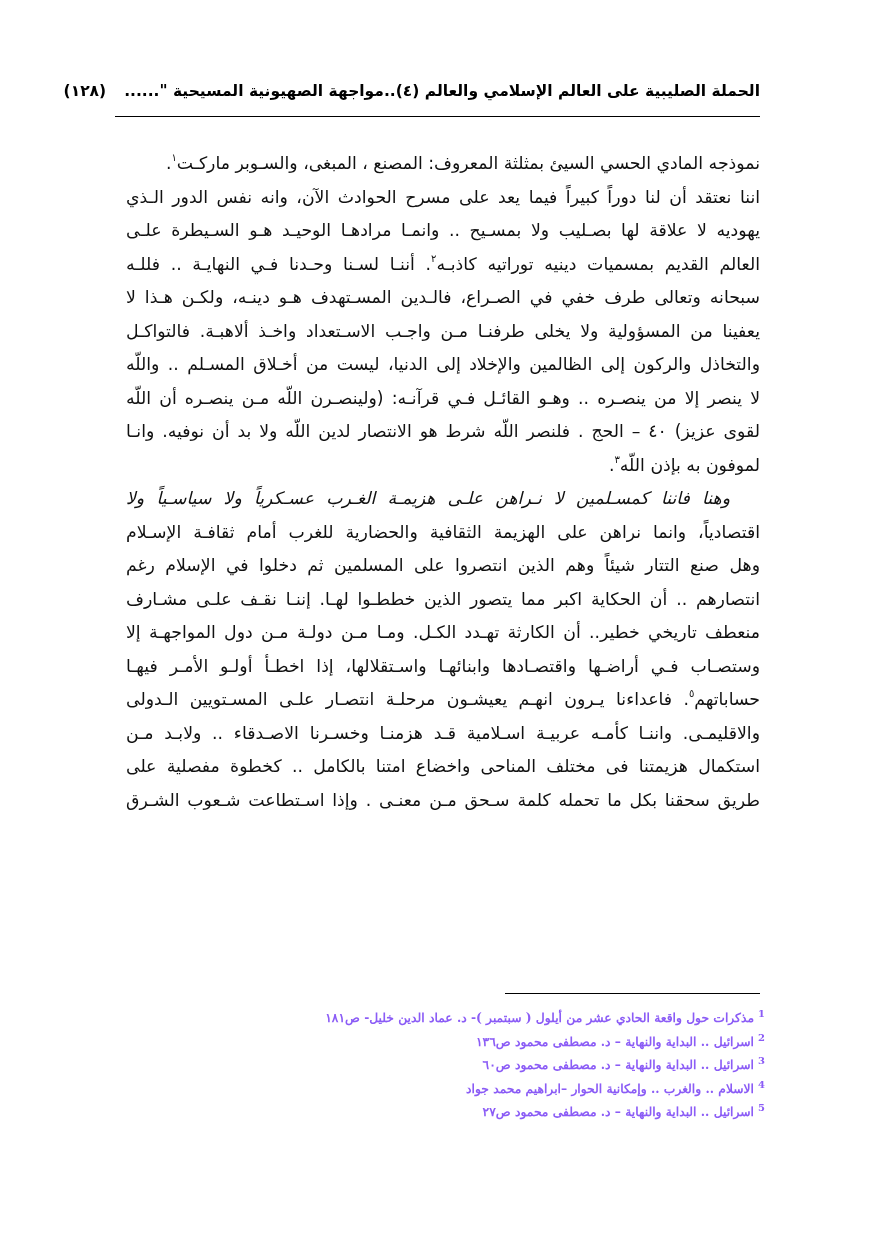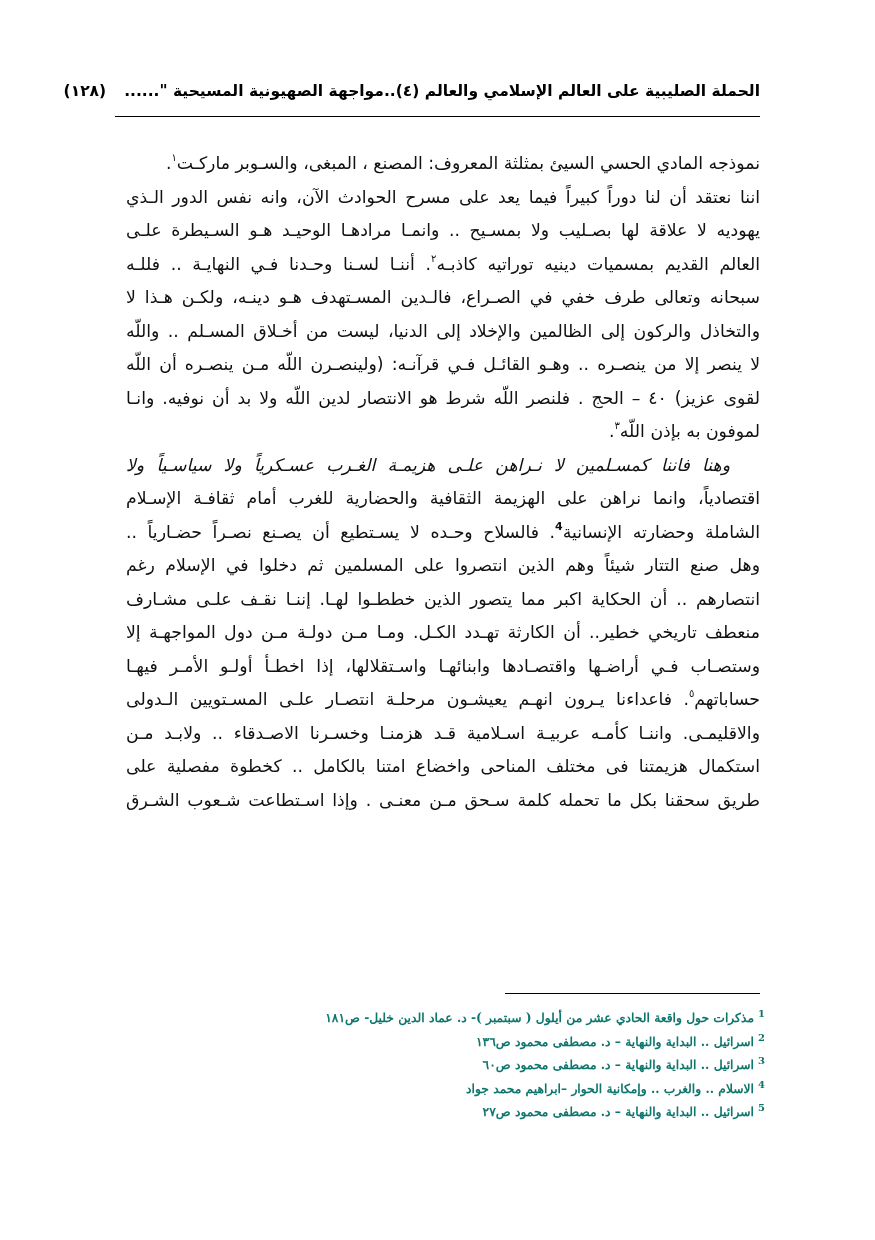--- a/index.html
+++ b/index.html
@@ -20,45 +20,45 @@
     text-align: justify; text-align-last: justify; letter-spacing: 0;
     font-family: "DejaVu Sans", sans-serif; color: #111; margin-left: 16px;
   }
   .line.last { text-align-last: right; }
   .line.indent { padding-right: 30px; font-style: italic; }
   sup.fn { font-size: 10px; line-height: 0; vertical-align: 8px; }
   sup.fn.bold { font-weight: bold; font-size: 11px; }
 
   .footnote-rule { position: absolute; left: 505px; top: 993px; width: 255px; height: 0; border-top: 1.5px solid #000; }
   .footnotes { position: absolute; left: 200px; top: 1002px; width: 565px; direction: rtl; text-align: right; }
-  .footnote { font-family: "DejaVu Serif", serif; font-weight: bold; font-size: 12.3px; line-height: 23.5px; height: 23.5px; white-space: nowrap; color: #0f766e; }
+  .footnote { font-family: "DejaVu Serif", serif; font-weight: bold; font-size: 12.3px; line-height: 23.5px; height: 23.5px; white-space: nowrap; color: #8b5cf6; }
   .footnote .fn-num { font-family: "DejaVu Serif", serif; font-weight: bold; font-size: 10px; vertical-align: 5px; margin-left: 4px; }
 </style>
 </head>
 <body>
 
 <div class="page">
   <div class="running-header">
     <span>الحملة الصليبية على العالم الإسلامي والعالم (٤)..مواجهة الصهيونية المسيحية "......</span><span class="page-num">(١٢٨)</span>
   </div>
   <div class="header-rule"></div>
 
   <div class="body-text" id="body-text">
       <div class="line last"><span>نموذجه المادي الحسي السيئ بمثلثة المعروف: المصنع ، المبغى، والسـوبر ماركـت</span><sup class="fn">١</sup><span>.</span></div>
       <div class="line"><span>اننا نعتقد أن لنا دوراً كبيراً فيما يعد على مسرح الحوادث الآن، وانه نفس الدور الـذي</span></div>
       <div class="line"><span>يهوديه لا علاقة لها بصـليب ولا بمسـيح .. وانمـا مرادهـا الوحيـد هـو السـيطرة علـى</span></div>
       <div class="line"><span>العالم القديم بمسميات دينيه توراتيه كاذبـه</span><sup class="fn">٢</sup><span>. أننـا لسـنا وحـدنا فـي النهايـة .. فللـه</span></div>
       <div class="line"><span>سبحانه وتعالى طرف خفي في الصـراع، فالـدين المسـتهدف هـو دينـه، ولكـن هـذا لا</span></div>
+      <div class="line"><span>يعفينا من المسؤولية ولا يخلى طرفنـا مـن واجـب الاسـتعداد واخـذ ألاهبـة. فالتواكـل</span></div>
       <div class="line"><span>والتخاذل والركون إلى الظالمين والإخلاد إلى الدنيا، ليست من أخـلاق المسـلم .. واللّه</span></div>
       <div class="line"><span>لا ينصر إلا من ينصـره .. وهـو القائـل فـي قرآنـه: (ولينصـرن اللّه مـن ينصـره أن اللّه</span></div>
       <div class="line"><span>لقوى عزيز) ٤٠ – الحج . فلنصر اللّه شرط هو الانتصار لدين اللّه ولا بد أن نوفيه. وانـا</span></div>
       <div class="line last"><span>لموفون به بإذن اللّه</span><sup class="fn">٣</sup><span>.</span></div>
       <div class="line indent"><span>وهنا فاننا كمسـلمين لا نـراهن علـى هزيمـة الغـرب عسـكرياً ولا سياسـياً ولا</span></div>
       <div class="line"><span>اقتصادياً، وانما نراهن على الهزيمة الثقافية والحضارية للغرب أمام ثقافـة الإسـلام</span></div>
-      <div class="line"><span>الشاملة وحضارته الإنسانية</span><sup class="fn bold">4</sup><span>. فالسلاح وحـده لا يسـتطيع أن يصـنع نصـراً حضـارياً ..</span></div>
       <div class="line"><span>وهل صنع التتار شيئاً وهم الذين انتصروا على المسلمين ثم دخلوا في الإسلام رغم</span></div>
       <div class="line"><span>انتصارهم .. أن الحكاية اكبر مما يتصور الذين خططـوا لهـا. إننـا نقـف علـى مشـارف</span></div>
       <div class="line"><span>منعطف تاريخي خطير.. أن الكارثة تهـدد الكـل. ومـا مـن دولـة مـن دول المواجهـة إلا</span></div>
       <div class="line"><span>وستصـاب فـي أراضـها واقتصـادها وابنائهـا واسـتقلالها، إذا اخطـأ أولـو الأمـر فيهـا</span></div>
       <div class="line"><span>حساباتهم</span><sup class="fn">٥</sup><span>. فاعداءنا يـرون انهـم يعيشـون مرحلـة انتصـار علـى المسـتويين الـدولى</span></div>
       <div class="line"><span>والاقليمـى. واننـا كأمـه عربيـة اسـلامية قـد هزمنـا وخسـرنا الاصـدقاء .. ولابـد مـن</span></div>
       <div class="line"><span>استكمال هزيمتنا فى مختلف المناحى واخضاع امتنا بالكامل .. كخطوة مفصلية على</span></div>
       <div class="line"><span>طريق سحقنا بكل ما تحمله كلمة سـحق مـن معنـى . وإذا اسـتطاعت شـعوب الشـرق</span></div>
     </div>
 

